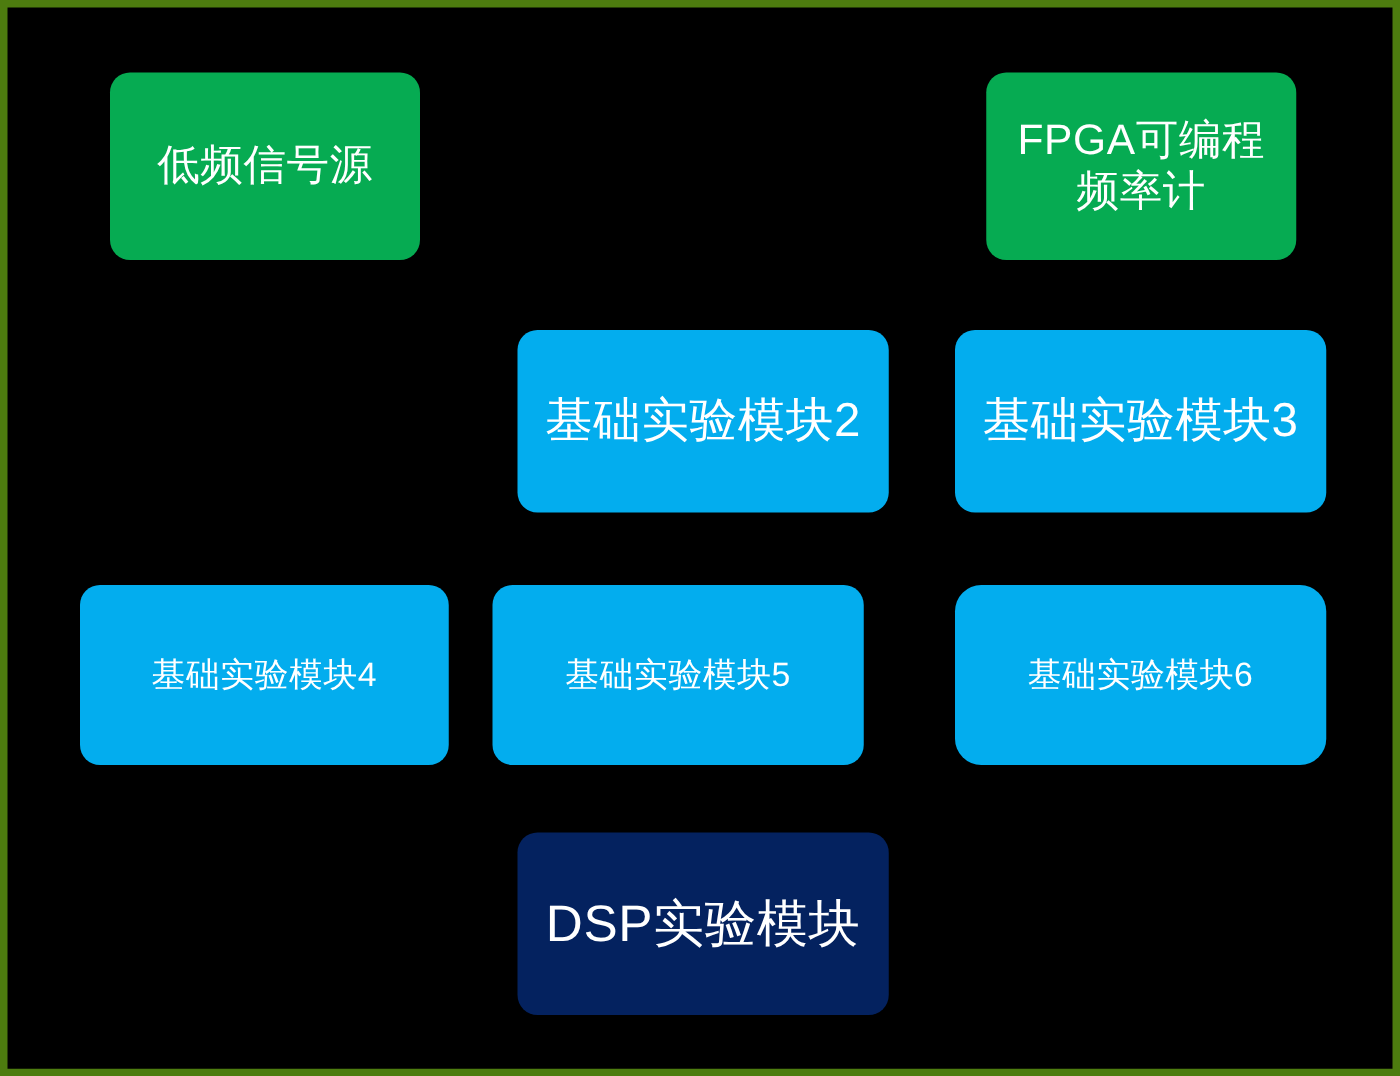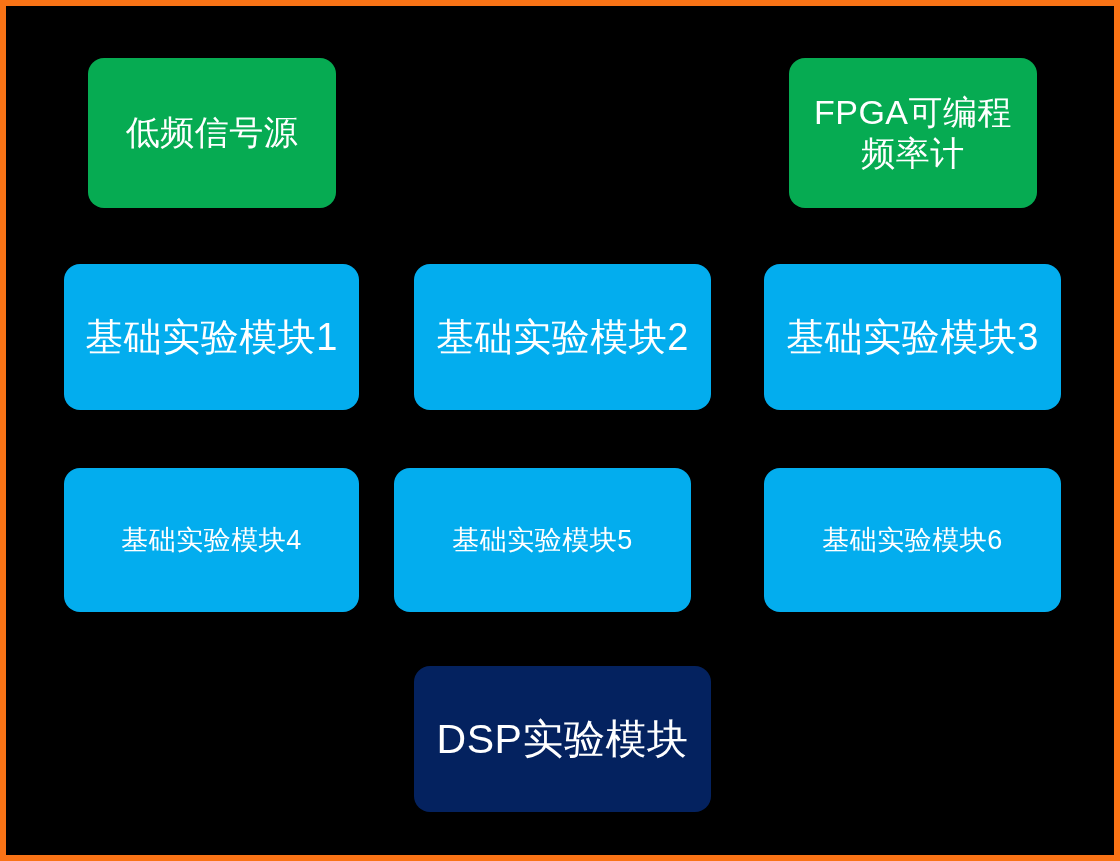--- a/index.html
+++ b/index.html
@@ -9,21 +9,21 @@
   }
   body {
     font-family: "Liberation Sans", "DejaVu Sans", sans-serif;
   }
   #canvas {
     position: relative;
     width: 1120px;
     height: 861px;
     box-sizing: border-box;
     background: #000000;
-    border: 6px solid #f97316;
+    border: 6px solid #4d7c0f;
     overflow: hidden;
   }
   .node {
     position: absolute;
     box-sizing: border-box;
     display: flex;
     align-items: center;
     justify-content: center;
     text-align: center;
     color: #ffffff;
@@ -46,36 +46,35 @@
   
   .r2 { top: 258px; height: 146px; font-size: 38px; }
   .r2.c1 { left: 58px;  width: 295px; }
   .r2.c2 { left: 408px; width: 297px; }
   .r2.c3 { left: 758px; width: 297px; }
 
   
   .r3 { top: 462px; height: 144px; font-size: 27px; }
   .r3.c1 { left: 58px;  width: 295px; }
   .r3.c2 { left: 388px; width: 297px; }
-  .r3.c3 { left: 758px; width: 297px; }
+  .r3.c3 { left: 758px; width: 297px; border-radius: 21px; }
 
   
   .r4 { top: 660px; height: 146px; font-size: 41px; }
   .r4.c2 { left: 408px; width: 297px; }
 </style>
 </head>
 <body>
 
 <div id="canvas">
 
   <div class="node green r1 c1">低频信号源</div>
   <div class="node green r1 c3">FPGA可编程
 频率计</div>
 
-  <div class="node blue r2 c1">基础实验模块1</div>
   <div class="node blue r2 c2">基础实验模块2</div>
   <div class="node blue r2 c3">基础实验模块3</div>
 
   <div class="node blue r3 c1">基础实验模块4</div>
   <div class="node blue r3 c2">基础实验模块5</div>
   <div class="node blue r3 c3">基础实验模块6</div>
 
   <div class="node navy r4 c2">DSP实验模块</div>
 
 </div>

